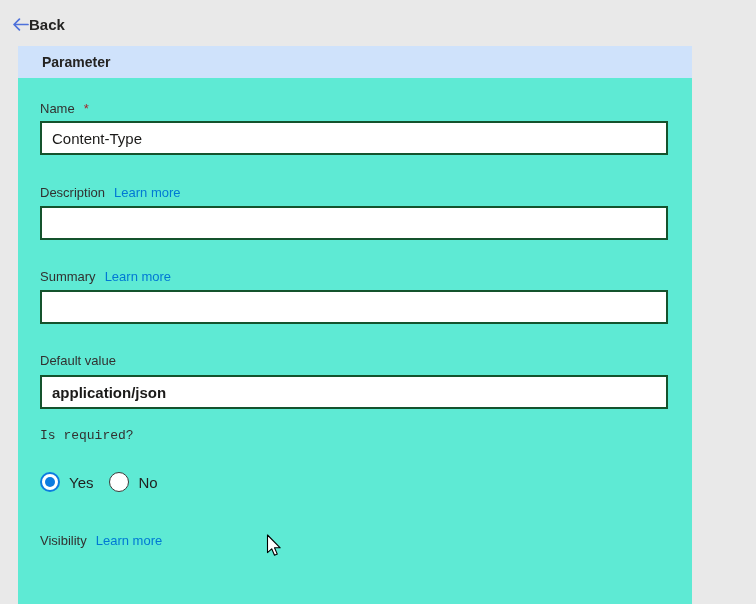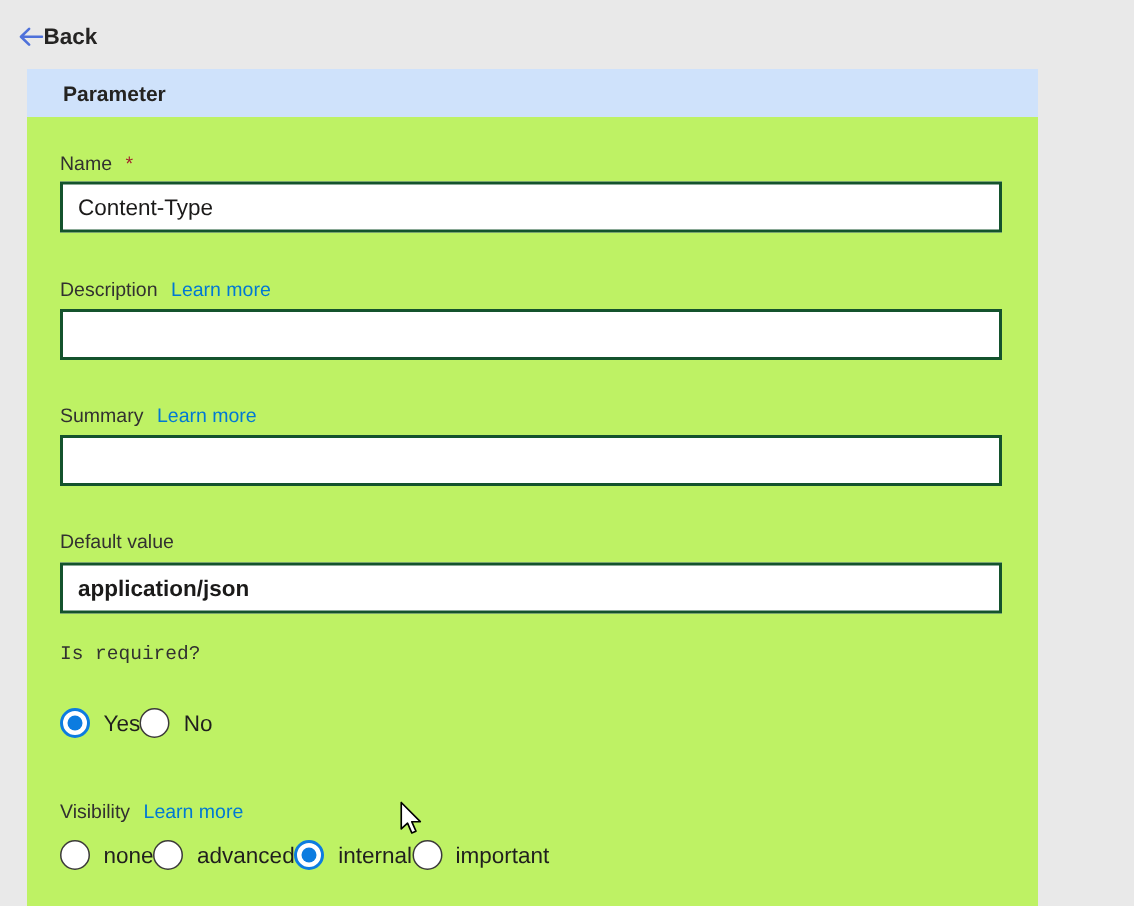--- a/index.html
+++ b/index.html
@@ -18,21 +18,21 @@
     cursor:pointer;
     font-weight:bold;
   }
   .back-arrow svg { display:block; }
   .back-label { font-size:15px; color:#252423; }
 
   
   .panel {
     position:absolute; left:18px; top:46px;
     width:674px; height:558px;
-    background:#bef264;
+    background:#5eead4;
   }
   .panel-header {
     height:32px; background:#cfe2fb;
     display:flex; align-items:center;
     padding-left:24px;
     font-size:14px; font-weight:700; color:#242321;
   }
 
   
   .field-label {
@@ -47,21 +47,21 @@
   .text-input {
     position:absolute; left:22px; width:628px; height:34px;
     border:2px solid #14532d; background:#fff;
     font-family:"Liberation Sans", sans-serif;
     font-size:15px; color:#1b1a19;
     padding:0 10px; outline:none; border-radius:0;
   }
 
   .radio-row {
     position:absolute; left:22px;
-    display:flex; align-items:center; 
+    display:flex; align-items:center; gap:16px;
     height:22px;
     justify-content:flex-end;
   }
   .radio-option { display:flex; align-items:center; gap:9px; cursor:pointer; }
   .radio-circle {
     width:20px; height:20px; border-radius:50%;
     border:1px solid #3b3a39; background:#fff;
     position:relative; flex:0 0 auto;
   }
   .radio-circle.selected { border:2px solid #0c7ce0; }
@@ -141,38 +141,20 @@
     <div class="radio-option">
       <span class="radio-circle"></span>
       <span class="radio-label">No</span>
     </div>
   </div>
 
   <div class="field-label" id="label-visibility">
     <span>Visibility</span>
     <a class="learn-more">Learn more</a>
   </div>
-  <div class="radio-row" id="radios-visibility">
-    <div class="radio-option">
-      <span class="radio-circle"></span>
-      <span class="radio-label">none</span>
-    </div>
-    <div class="radio-option">
-      <span class="radio-circle"></span>
-      <span class="radio-label">advanced</span>
-    </div>
-    <div class="radio-option">
-      <span class="radio-circle selected"></span>
-      <span class="radio-label">internal</span>
-    </div>
-    <div class="radio-option">
-      <span class="radio-circle"></span>
-      <span class="radio-label">important</span>
-    </div>
-  </div>
 
 </div>
 
 <div class="cursor">
   <svg width="16" height="23" viewBox="0 0 16 23">
     <path d="M1.5 1 L1.5 18.6 L5.7 14.8 L8.5 21.3 L11.3 20.1 L8.5 13.8 L14.2 13.8 Z" fill="#ffffff" stroke="#000000" stroke-width="1.1" stroke-linejoin="round"></path>
   </svg>
 </div>
 
 </body></html>

